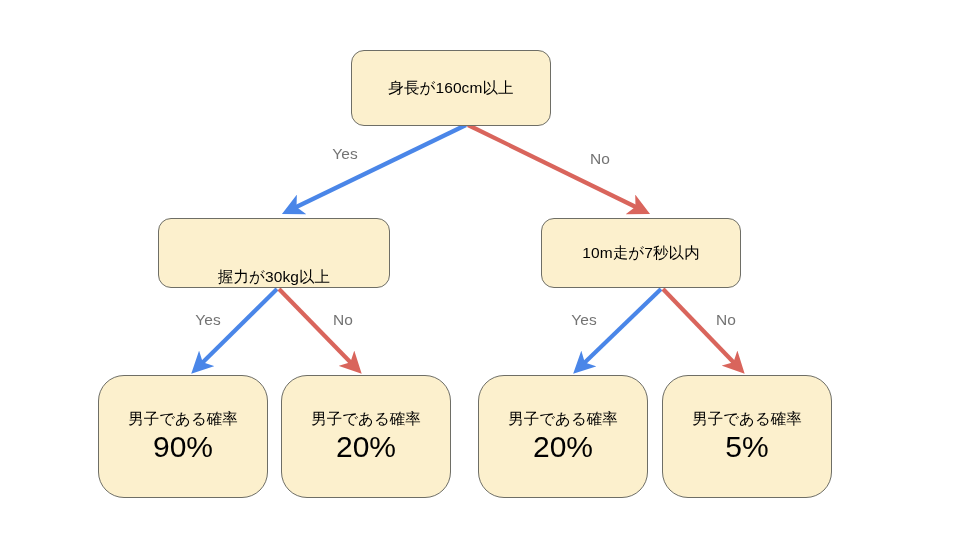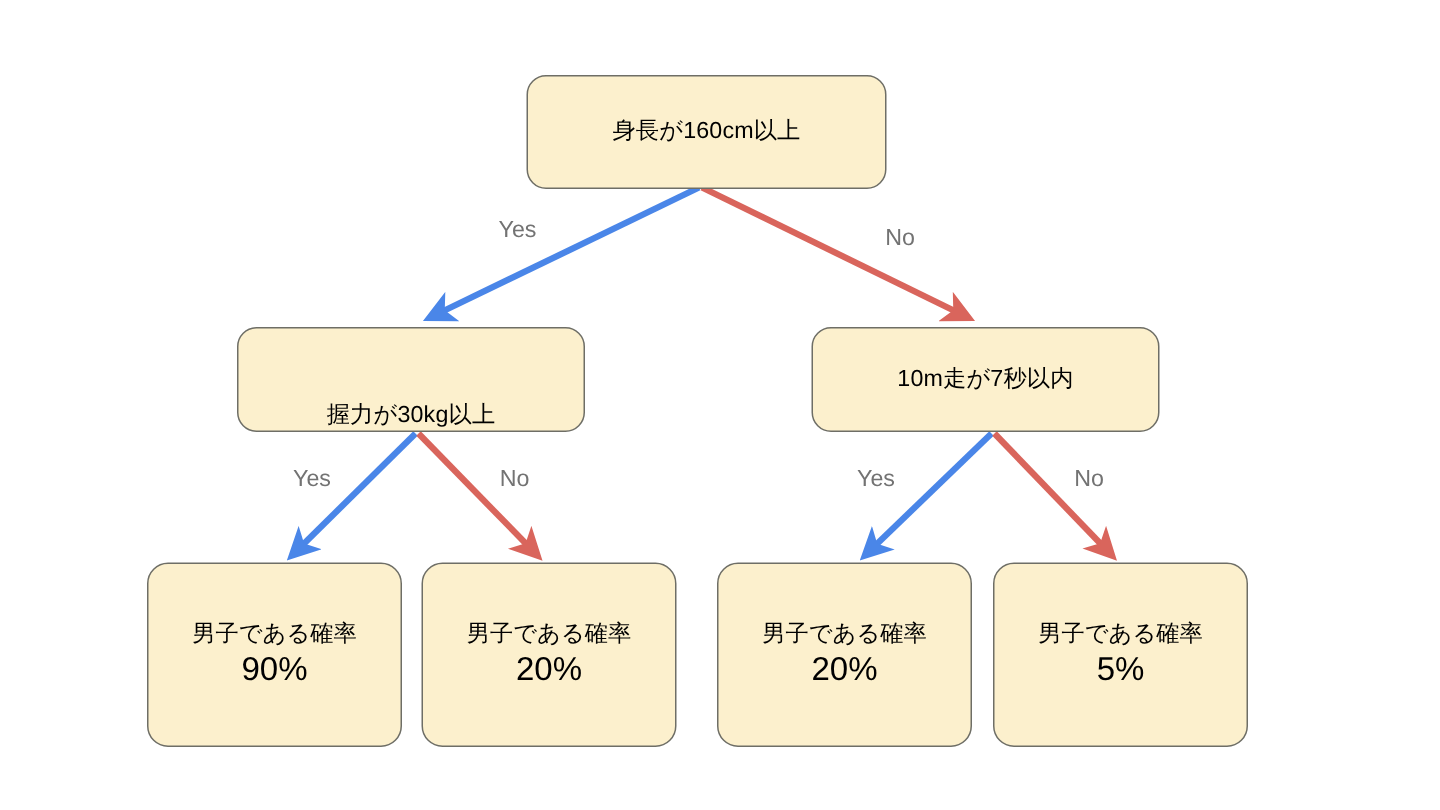--- a/index.html
+++ b/index.html
@@ -25,21 +25,21 @@
     top: 0;
     width: 960px;
     height: 540px;
     pointer-events: none;
   }
   .node {
     position: absolute;
     box-sizing: border-box;
     background: #FCF0CD;
     border: 1.3px solid #6E6E66;
-    border-radius: 14px;
+    border-radius: 26px;
     display: flex;
     flex-direction: column;
     align-items: center;
     justify-content: center;
     color: #000000;
     text-align: center;
     line-height: 1.2;
   }
   .node-decision {
     border-radius: 13px;
@@ -48,21 +48,21 @@
     font-size: 15.5px;
     letter-spacing: 0.1px;
     white-space: nowrap;
   }
   .leaf-title {
     font-size: 15.5px;
     white-space: nowrap;
     margin-bottom: 1px;
   }
   .leaf-value {
-    font-size: 22px;
+    font-size: 30px;
     line-height: 1.12;
     white-space: nowrap;
   }
   .edge-label {
     position: absolute;
     font-size: 15.5px;
     color: #737373;
     white-space: nowrap;
     transform: translate(-50%, -50%);
   }
@@ -85,29 +85,29 @@
     <line x1="466" y1="125" x2="288" y2="211" stroke="#4A86E8" stroke-width="4.2" marker-end="url(#arrow-blue)"></line>
     <line x1="468" y1="125" x2="644" y2="211" stroke="#D9655C" stroke-width="4.2" marker-end="url(#arrow-red)"></line>
 
     <line x1="277" y1="289" x2="196" y2="369" stroke="#4A86E8" stroke-width="4.2" marker-end="url(#arrow-blue)"></line>
     <line x1="279" y1="289" x2="357" y2="369" stroke="#D9655C" stroke-width="4.2" marker-end="url(#arrow-red)"></line>
 
     <line x1="661" y1="289" x2="578" y2="369" stroke="#4A86E8" stroke-width="4.2" marker-end="url(#arrow-blue)"></line>
     <line x1="663" y1="289" x2="740" y2="369" stroke="#D9655C" stroke-width="4.2" marker-end="url(#arrow-red)"></line>
   </svg>
 
-  <div class="node node-decision" style="left:351px; top:50px; width:240px; height:76px;">
+  <div class="node node-decision" style="left:351px; top:50px; width:200px; height:76px;">
     <div class="node-label">身長が160cm以上</div>
   </div>
 
   <div class="node node-decision" style="left:158px; top:218px; width:232px; height:70px;justify-content:flex-end;">
     <div class="node-label">握力が30kg以上</div>
   </div>
 
-  <div class="node node-decision" style="left:541px; top:218px; width:232px; height:70px;">
+  <div class="node node-decision" style="left:541px; top:218px; width:200px; height:70px;">
     <div class="node-label">10m走が7秒以内</div>
   </div>
 
   <div class="node node-leaf" style="left:98px; top:375px; width:170px; height:123px;">
     <div class="leaf-title">男子である確率</div>
     <div class="leaf-value">90%</div>
   </div>
 
   <div class="node node-leaf" style="left:281px; top:375px; width:170px; height:123px;">
     <div class="leaf-title">男子である確率</div>

